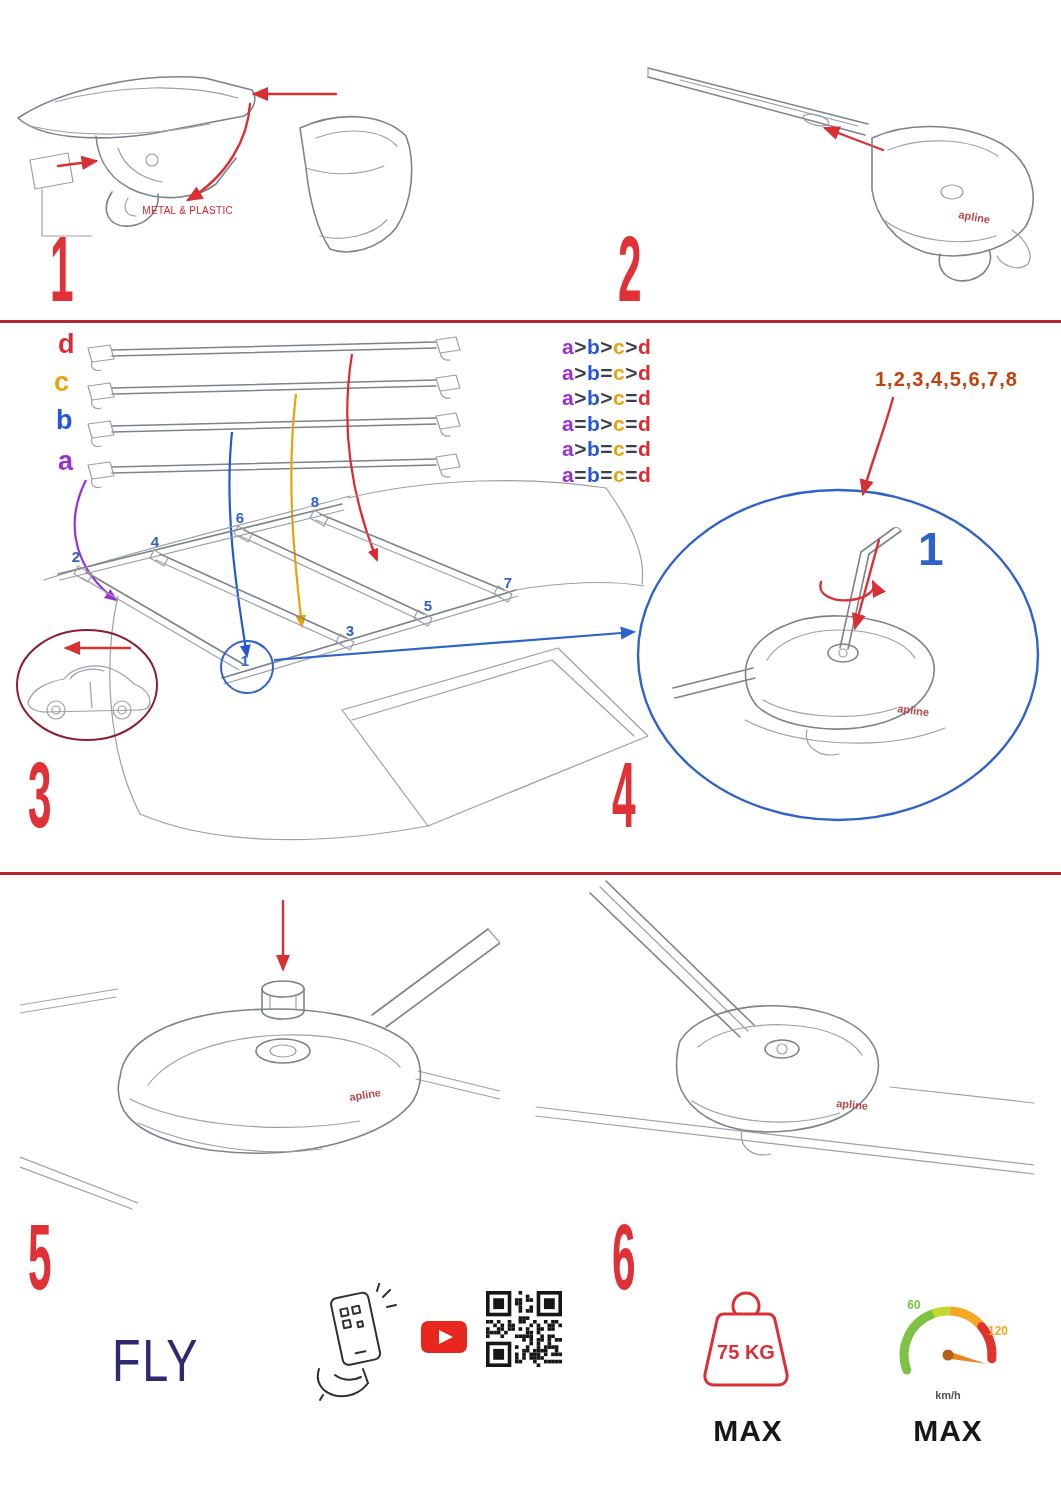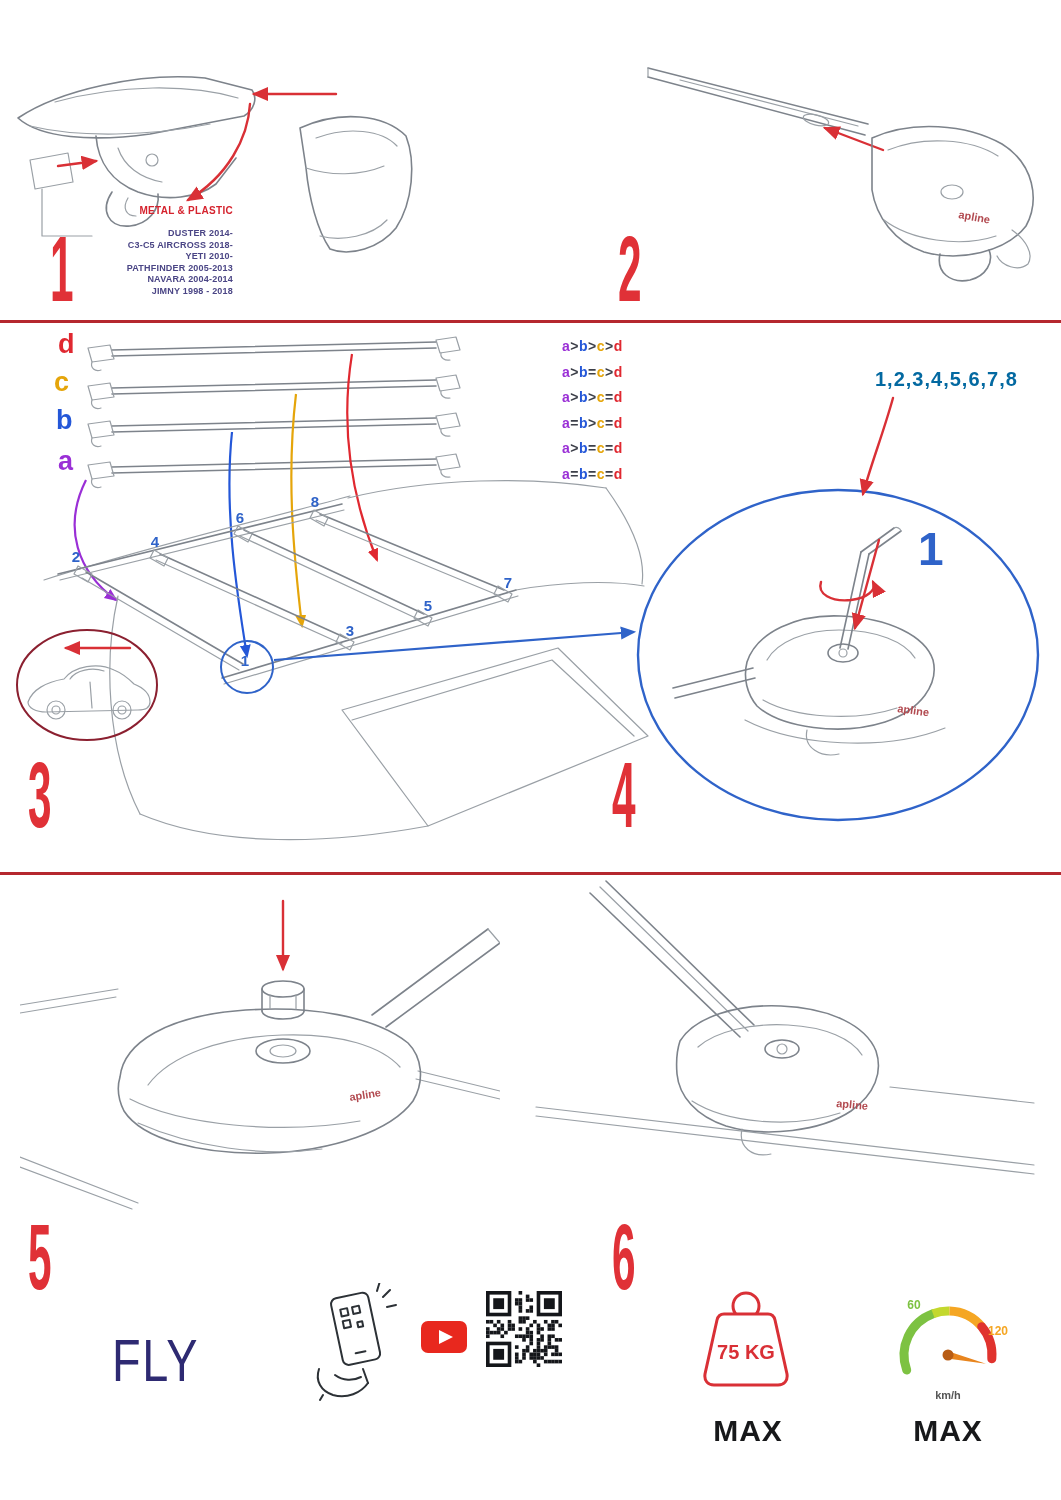--- a/index.html
+++ b/index.html
@@ -10,30 +10,30 @@
   svg .ln2{fill:none;stroke:#7d838b;stroke-width:1.6;stroke-linecap:round;stroke-linejoin:round;}
   svg .red{fill:none;stroke:#d93036;stroke-width:2.4;stroke-linecap:round;}
   svg .bluec{fill:none;stroke:#2f63c9;stroke-width:2;}
   svg .blua{fill:none;stroke:#2f63c9;stroke-width:2.2;}
   svg .maroon{fill:none;stroke:#8b2030;stroke-width:2;}
   svg .brandtxt{font-family:"Liberation Sans",sans-serif;font-size:11px;font-weight:700;fill:#b24a50;}
   .divider{position:absolute;left:0;width:1061px;height:3px;background:#b5272e;}
   .big-num{position:absolute;font-weight:700;font-size:92px;line-height:0.78;color:#e03137;
            transform:scaleX(0.46);transform-origin:left top;}
   .models{position:absolute;left:57px;top:205px;width:176px;text-align:right;}
-  .material{color:#d5232e;font-weight:700;font-size:10px;letter-spacing:0.3px;margin-bottom:12px;}
+  .material{color:#d5232e;font-weight:400;font-size:10px;letter-spacing:0.3px;margin-bottom:2px;}
   .model-line{color:#4a4585;font-size:9px;font-weight:600;line-height:11.5px;letter-spacing:0.2px;}
   .bar-letter{position:absolute;font-size:27px;font-weight:700;line-height:1;}
   .lab-d{left:58px;top:331px;color:#e02830;}
   .lab-c{left:54px;top:369px;color:#e5a50a;}
   .lab-b{left:56px;top:407px;color:#2457d8;}
   .lab-a{left:58px;top:448px;color:#9a2fd6;}
   .compare{position:absolute;left:562px;top:334px;}
-  .cmp-line{font-size:14px;font-weight:700;line-height:25.5px;letter-spacing:0.5px;}
-  .seq{position:absolute;left:875px;top:368px;font-size:20px;font-weight:600;color:#0369a1;letter-spacing:1px;}
+  .cmp-line{font-size:21px;font-weight:700;line-height:25.5px;letter-spacing:0.5px;}
+  .seq{position:absolute;left:875px;top:368px;font-size:20px;font-weight:600;color:#c2410c;letter-spacing:1px;}
   .callout{position:absolute;left:918px;top:522px;font-size:46px;font-weight:700;color:#2f63c9;}
   .rn{position:absolute;transform:translate(-50%,-50%);font-size:15px;font-weight:700;color:#2f63c9;}
   .rn1{left:245px;top:660px;} .rn2{left:76px;top:556px;} .rn3{left:350px;top:630px;}
   .rn4{left:155px;top:541px;} .rn5{left:428px;top:605px;} .rn6{left:240px;top:517px;}
   .rn7{left:508px;top:582px;} .rn8{left:315px;top:501px;}
   .fly{position:absolute;left:112px;top:1326px;font-size:60px;font-weight:500;color:#2e2a72;
        letter-spacing:2px;transform:scaleX(0.78);transform-origin:left top;}
   .brandline{position:absolute;left:62px;top:1392px;font-size:31px;font-weight:500;letter-spacing:0.5px;white-space:nowrap;}
   .bgray{color:#97999b;} .bred{color:#d5232e;}
   .maxlabel{position:absolute;font-size:30px;font-weight:700;color:#17181a;letter-spacing:1px;transform:translateX(-50%);}
@@ -63,28 +63,20 @@
     <path class="ln2" d="M300,88 C340,70 384,74 406,96 C416,122 413,162 396,188 C380,208 350,217 330,209 C317,190 309,158 306,128 Z"></path>
     <path class="ln" d="M316,98 C348,86 382,90 397,106"></path>
     <path class="ln" d="M320,196 C342,202 372,196 387,180"></path>
     <path class="ln" d="M306,128 C330,136 360,136 384,126"></path>
     <path class="red" d="M336,54 L254,54" marker-end="url(#a1)"></path>
     <path class="red" d="M250,64 C248,98 228,136 188,160" marker-end="url(#a1)"></path>
     <path class="red" d="M58,126 L96,121" marker-end="url(#a1)"></path>
   </svg>
   <div class="models">
     <div class="material">METAL &amp; PLASTIC</div>
-    <div id="models-list">
-        <div class="model-line">DUSTER 2014-</div>
-        <div class="model-line">C3-C5 AIRCROSS 2018-</div>
-        <div class="model-line">YETI 2010-</div>
-        <div class="model-line">PATHFINDER 2005-2013</div>
-        <div class="model-line">NAVARA 2004-2014</div>
-        <div class="model-line">JIMNY 1998 - 2018</div>
-      </div>
   </div>
   <div class="big-num" style="left:50px;top:234px;">1</div>
 
   <svg class="ill" id="ill2" style="left:640px;top:50px;" width="420" height="250" viewBox="0 0 420 250">
     <defs>
       <marker id="a2" markerWidth="8" markerHeight="8" refX="6" refY="3" orient="auto">
         <path d="M0,0 L7,3 L0,6 Z" fill="#d93036"></path>
       </marker>
     </defs>
     <path class="ln2" d="M8,18 L228,74"></path>

